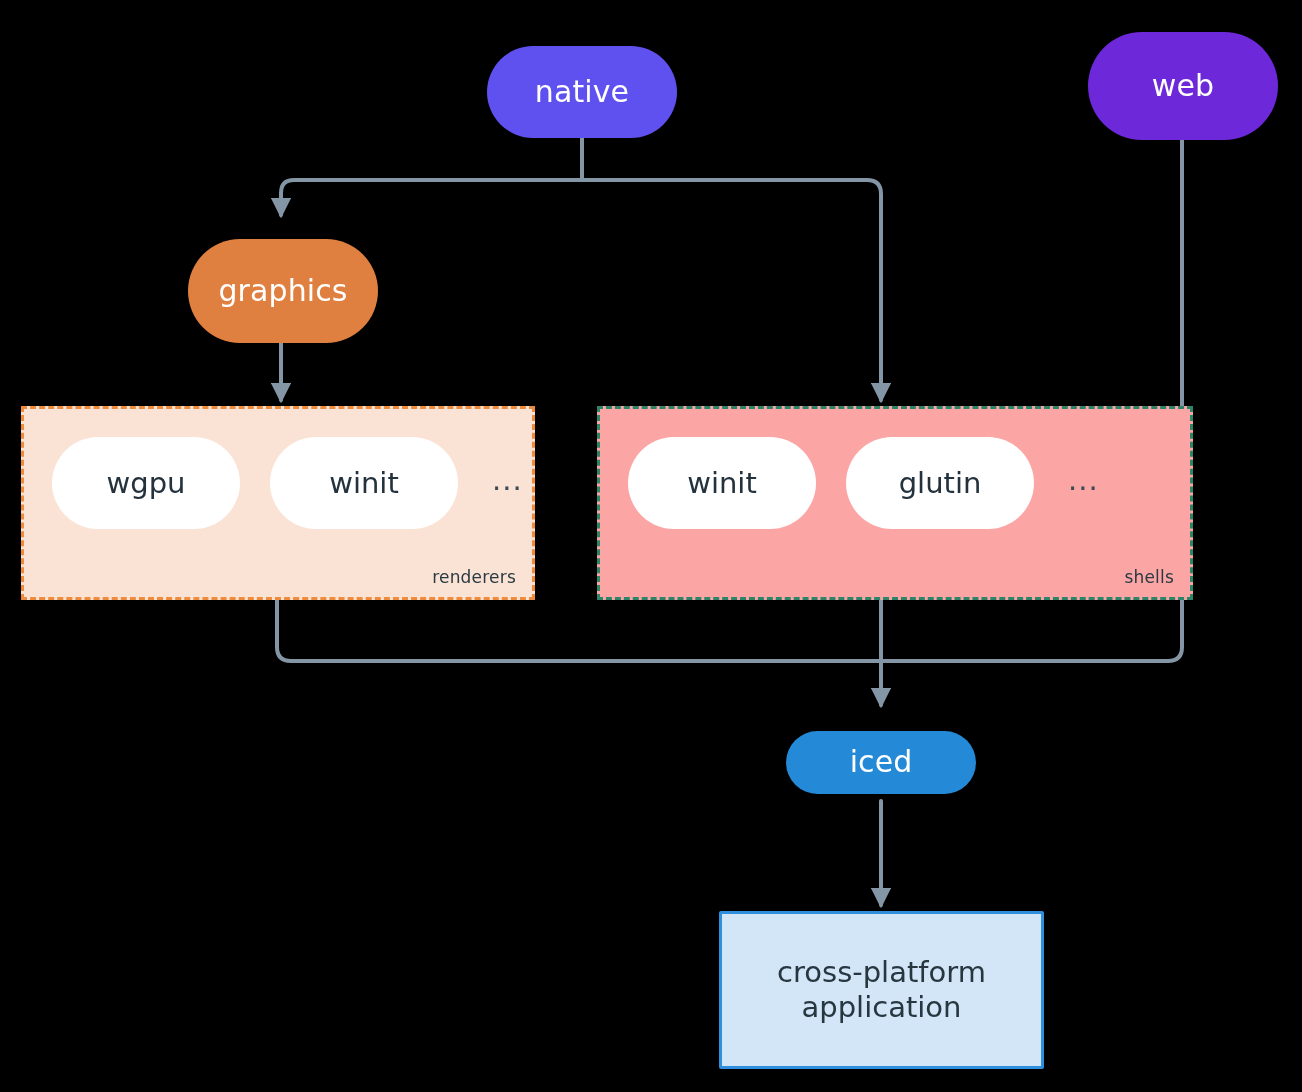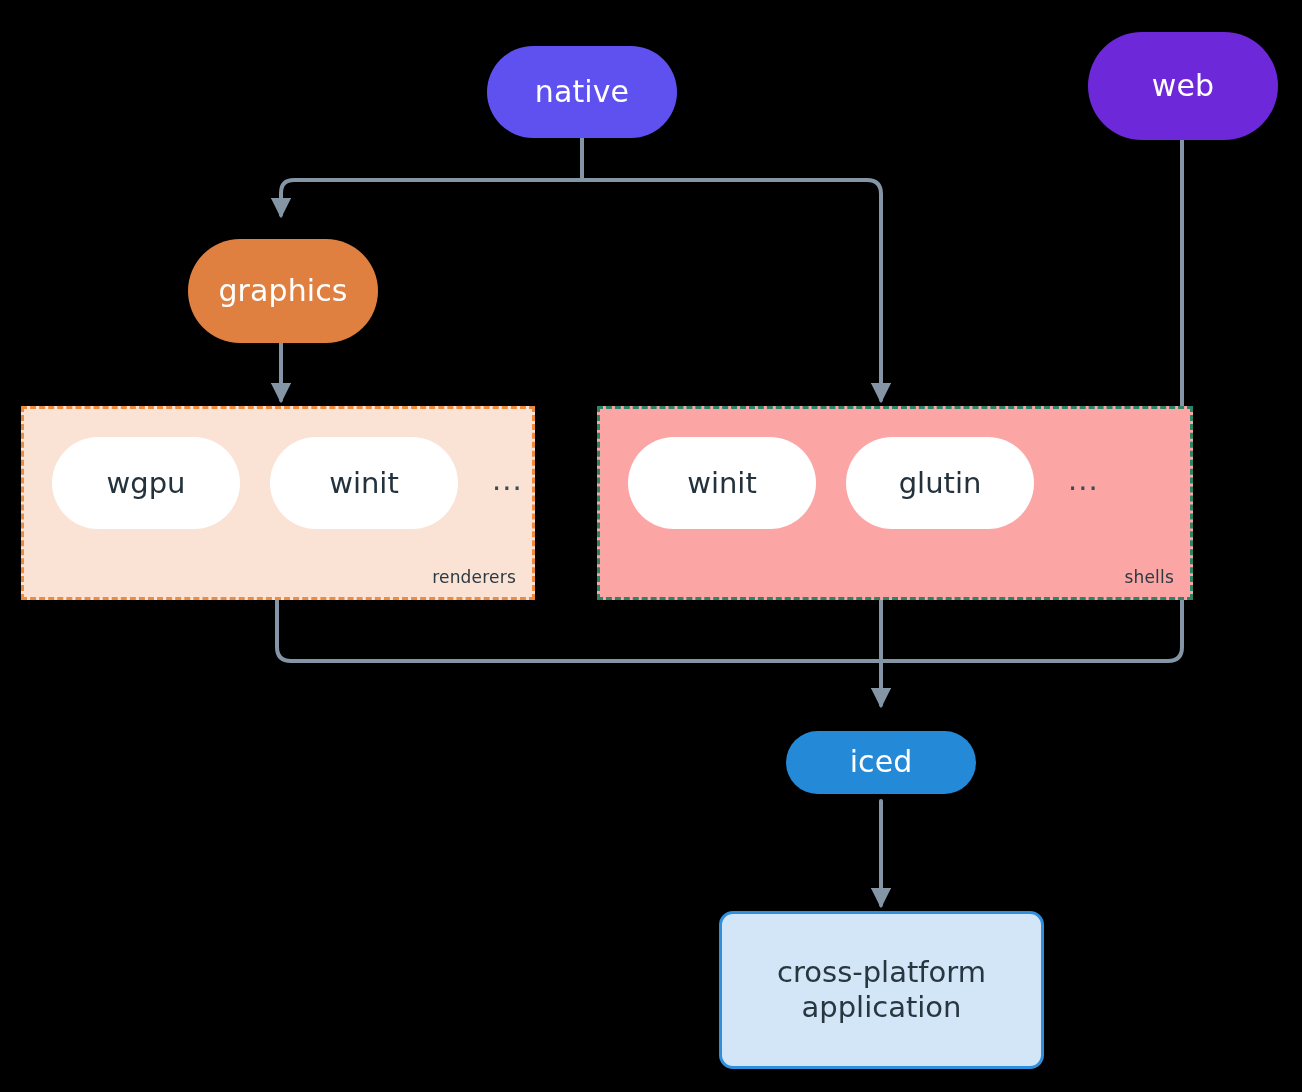--- a/index.html
+++ b/index.html
@@ -90,21 +90,21 @@
   .ellipsis {
     color: #3b4a54;
     font-size: 29px;
     letter-spacing: 1px;
     line-height: 1;
     margin-left: 4px;
     margin-top: -6px;
   }
 
   .rect-node {
-    border-radius: 14px;
+    border-radius: 2px;
     border: 3px solid #2f8fdd;
     background: #d3e6f8;
     color: #27363f;
     font-size: 29px;
     flex-direction: column;
   }
   .rect-node span { display: block; }
 
   
   #node-native {

